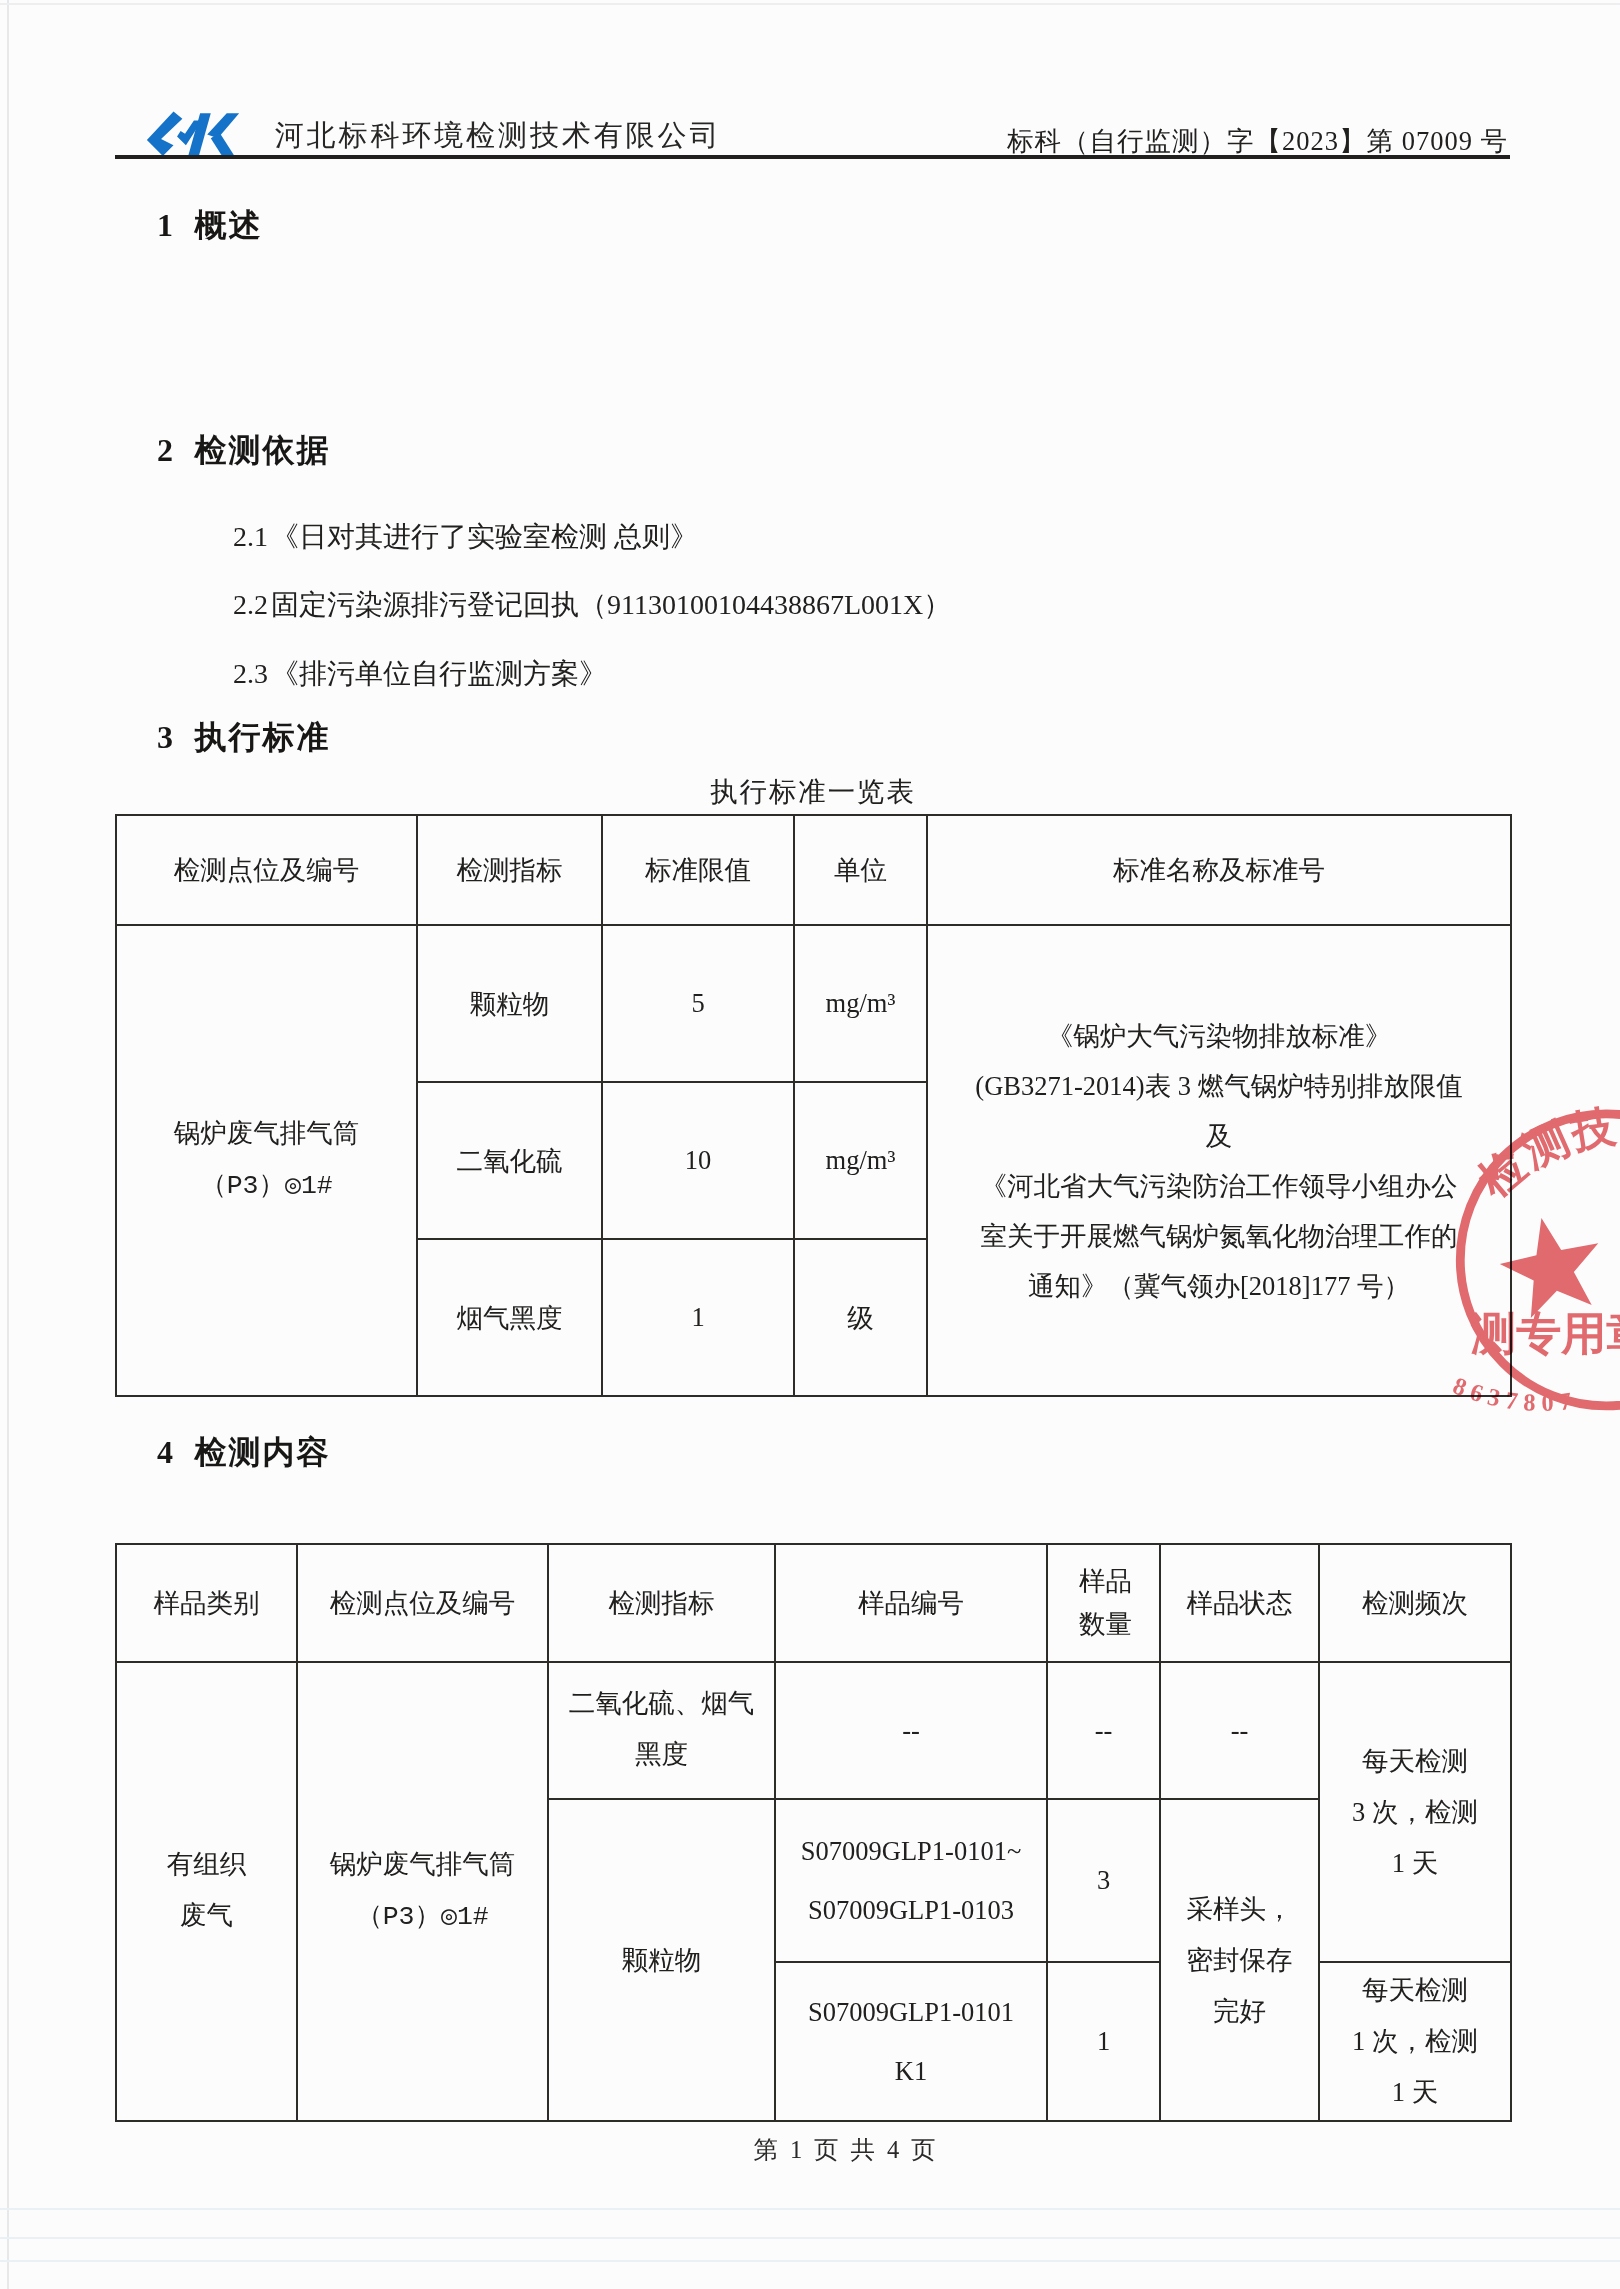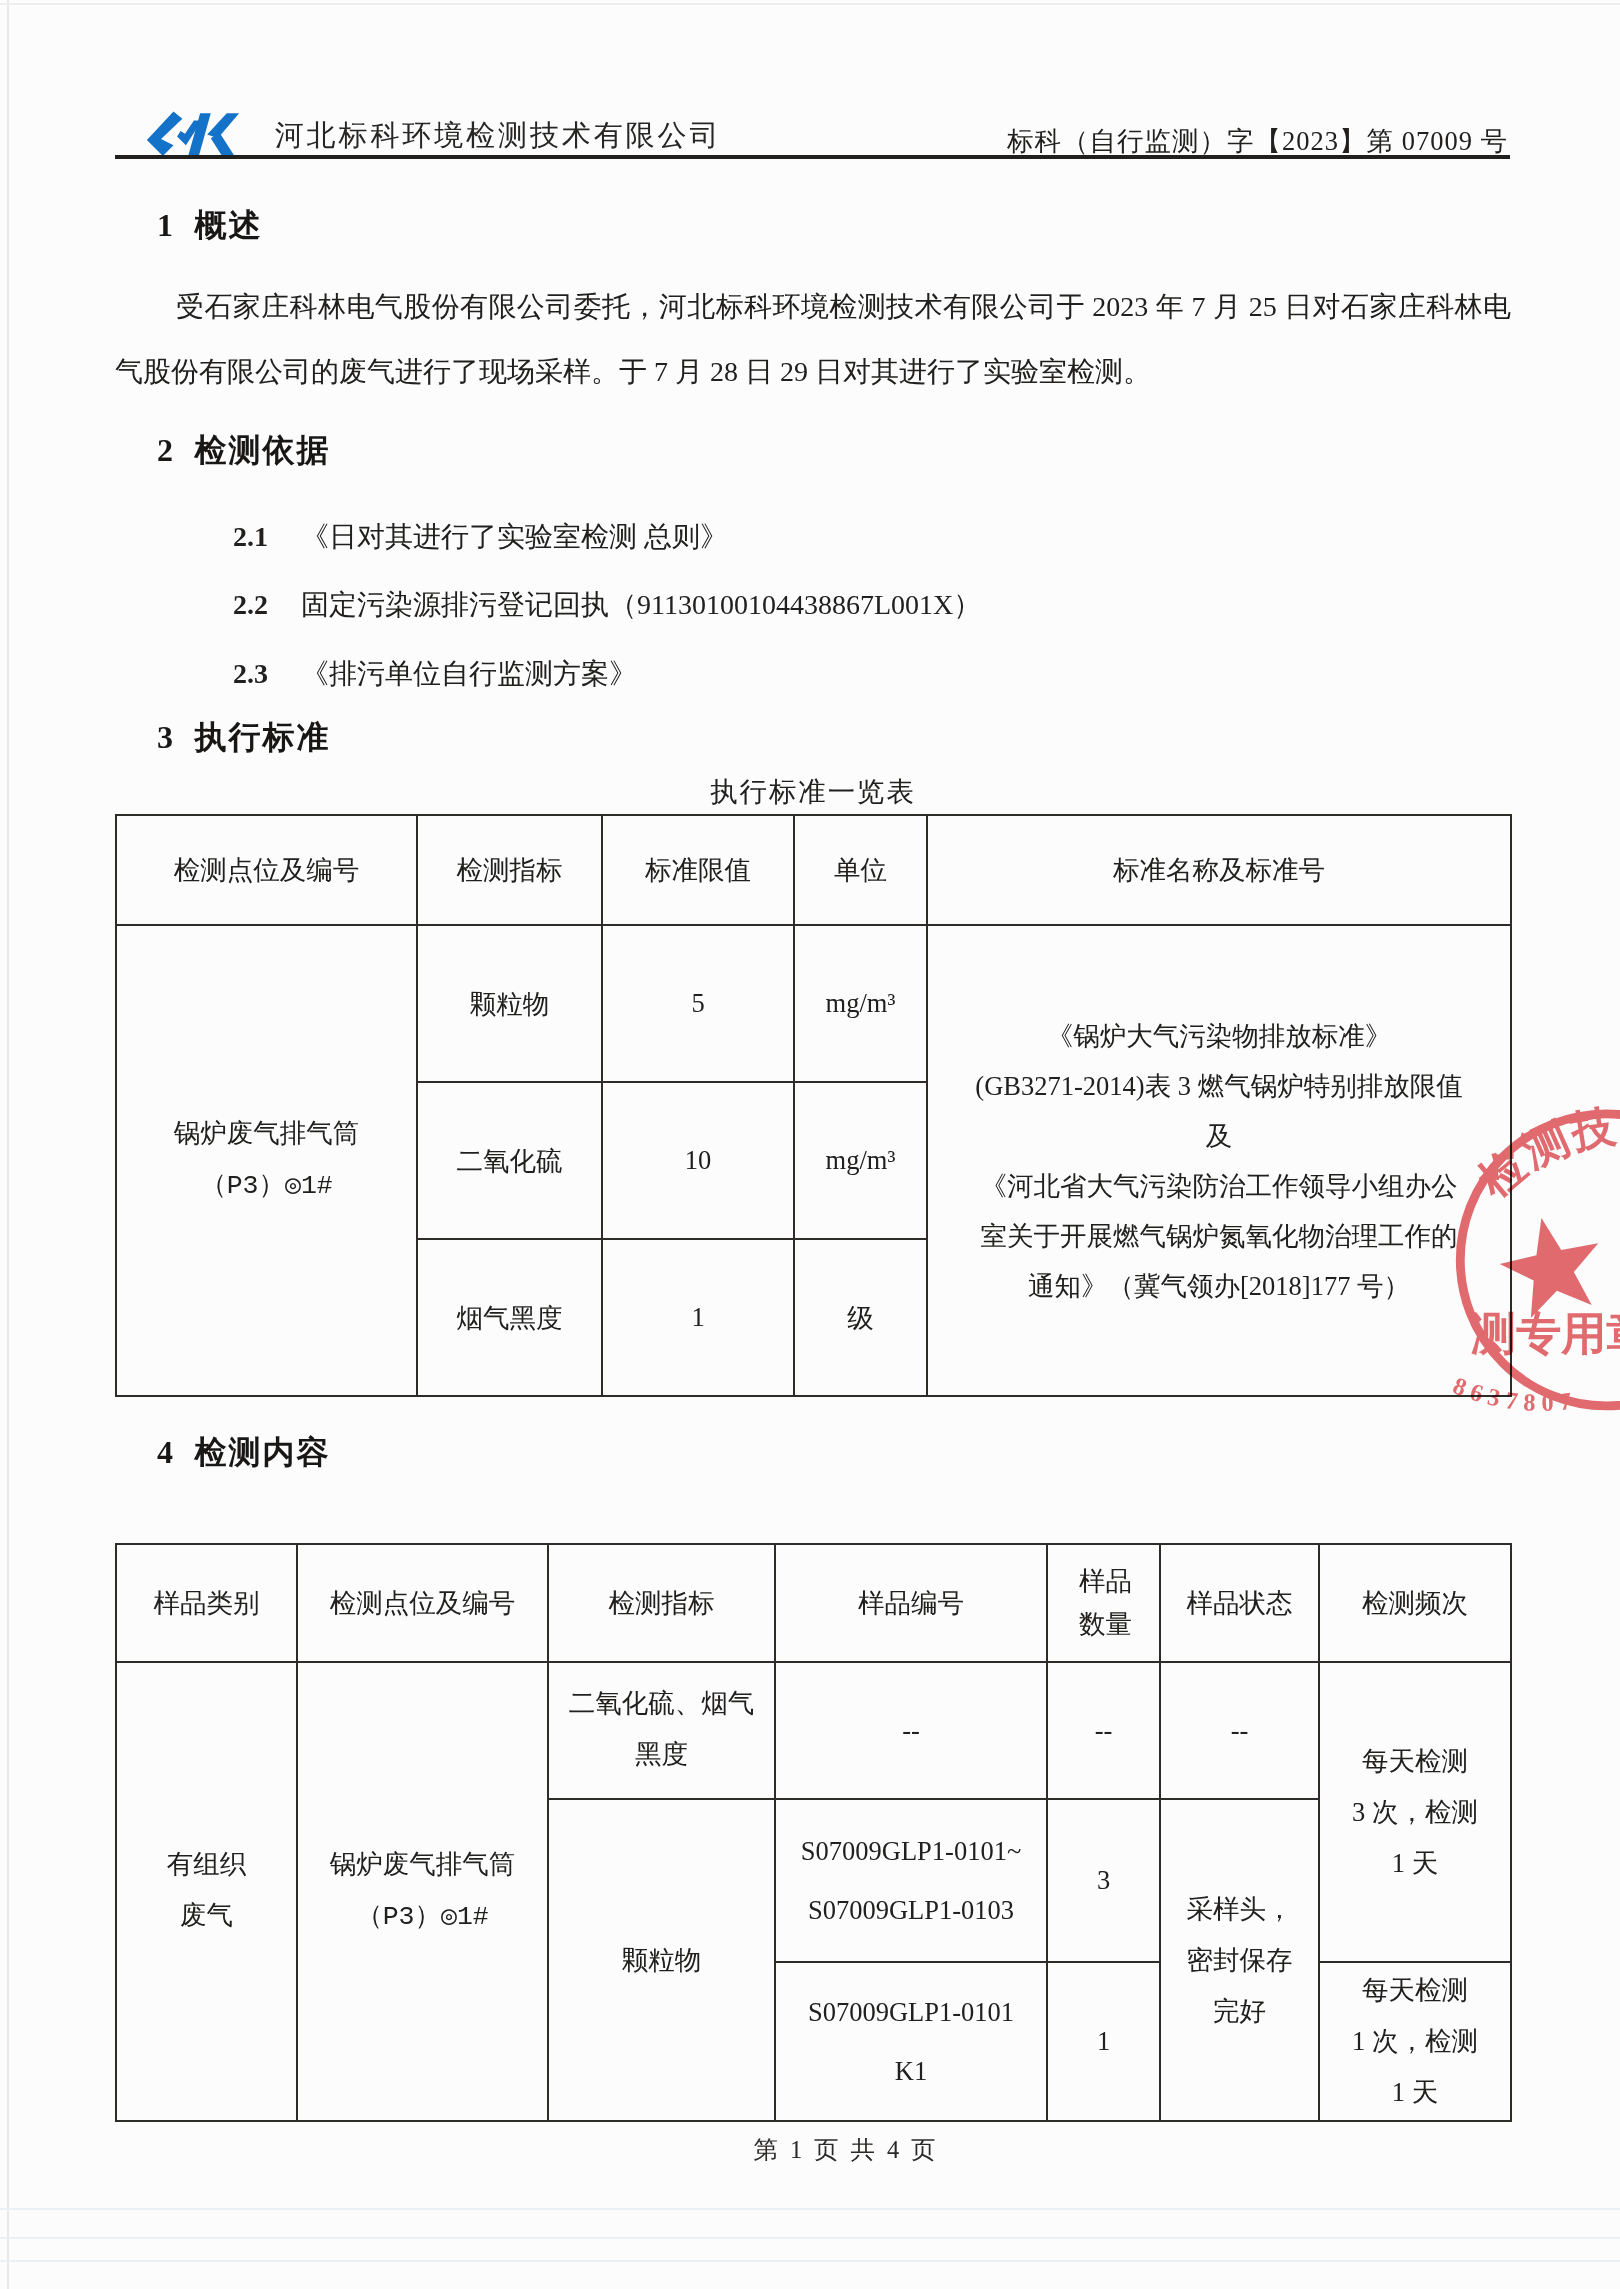--- a/index.html
+++ b/index.html
@@ -25,21 +25,21 @@
   .header-rule { position:absolute; left:115px; right:110px; top:155px; height:3.9px; background:#21201e; }
 
   
   .sec-heading { position:absolute; left:157px; font-size:32px; font-weight:bold; color:#181716; letter-spacing:2px; }
   .sec-heading .sec-num { margin-right:19.6px; }
   .para {
     position:absolute; left:115px; width:1396px;
     font-size:28px; line-height:65px; text-indent:61px; text-align:justify; color:#21201e;
   }
   .sub-item { position:absolute; left:233px; font-size:28px; color:#21201e; }
-  .sub-item .item-num { font-weight:bold; margin-right:33px; }
+  .sub-item .item-num { font-weight:normal; margin-right:3px; }
   .table-caption { position:absolute; left:115px; width:1396px; text-align:center; font-size:27.4px; color:#21201e; letter-spacing:2px; }
 
   
   .tbl-wrap { position:absolute; left:115px; width:1396px;border-radius:26px; }
   table.doc-table { border-collapse:collapse; table-layout:fixed; width:1396px; background:transparent; }
   table.doc-table td { border:2.4px solid #2e2c29; text-align:center; vertical-align:middle; font-size:26.5px; padding:2px 2.9px; color:#21201e; overflow:hidden; }
   tr.t1-head { height:110px; }
   tr.t1-row { height:157px; }
   tr.t2-head { height:118px; }
   tr.t2-r1 { height:137px; }
@@ -78,21 +78,20 @@
       <polygon points="76,34 90,56 104,56 86,28" fill="#1472c8"></polygon>
     </svg>
     <span class="company-name">河北标科环境检测技术有限公司</span>
   </div>
   <div class="doc-number">标科（自行监测）字【2023】第 07009 号</div>
   <div class="header-rule"></div>
 
   <div class="sec-heading" style="top:204px">
     <span class="sec-num">1</span><span>概述</span>
   </div>
-  <div class="para" style="top:274px">受石家庄科林电气股份有限公司委托，河北标科环境检测技术有限公司于 2023 年 7 月 25 日对石家庄科林电气股份有限公司的废气进行了现场采样。于 7 月 28 日 29 日对其进行了实验室检测。</div>
 
   <div class="sec-heading" style="top:429px">
     <span class="sec-num">2</span><span>检测依据</span>
   </div>
   <div class="sub-item" style="top:518px">
     <span class="item-num">2.1</span><span>《日对其进行了实验室检测 总则》</span>
   </div>
   <div class="sub-item" style="top:586px">
     <span class="item-num">2.2</span><span>固定污染源排污登记回执（91130100104438867L001X）</span>
   </div>

